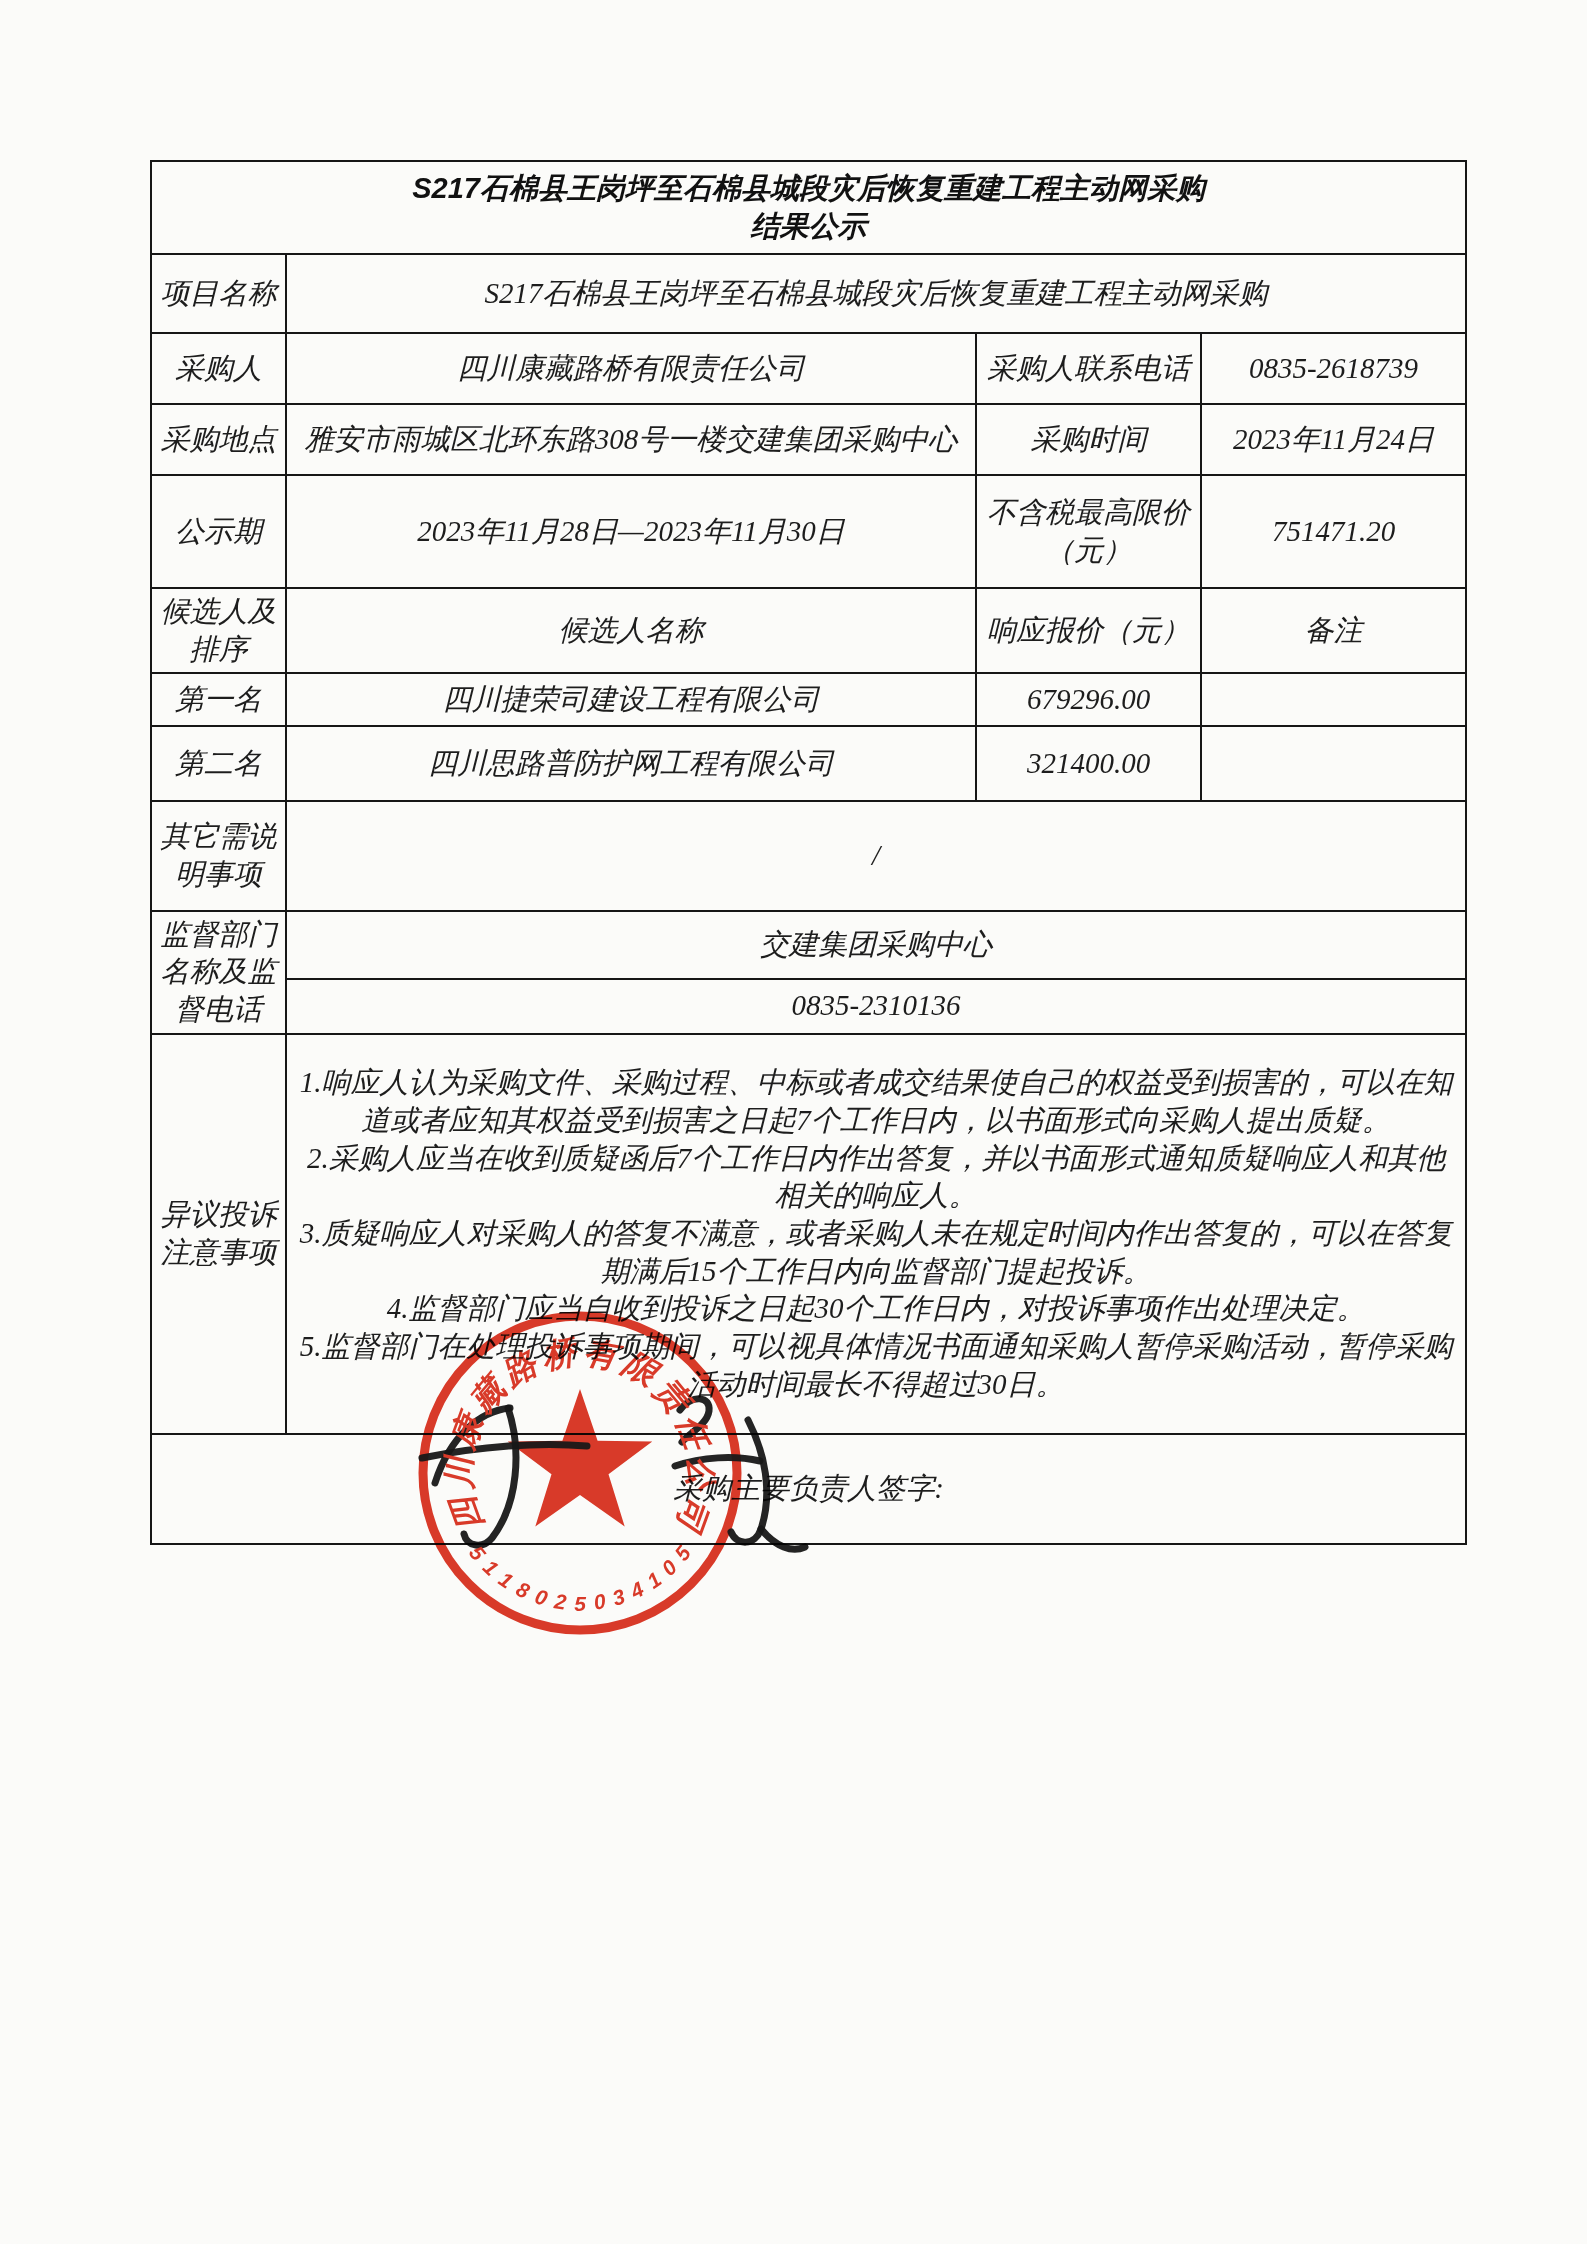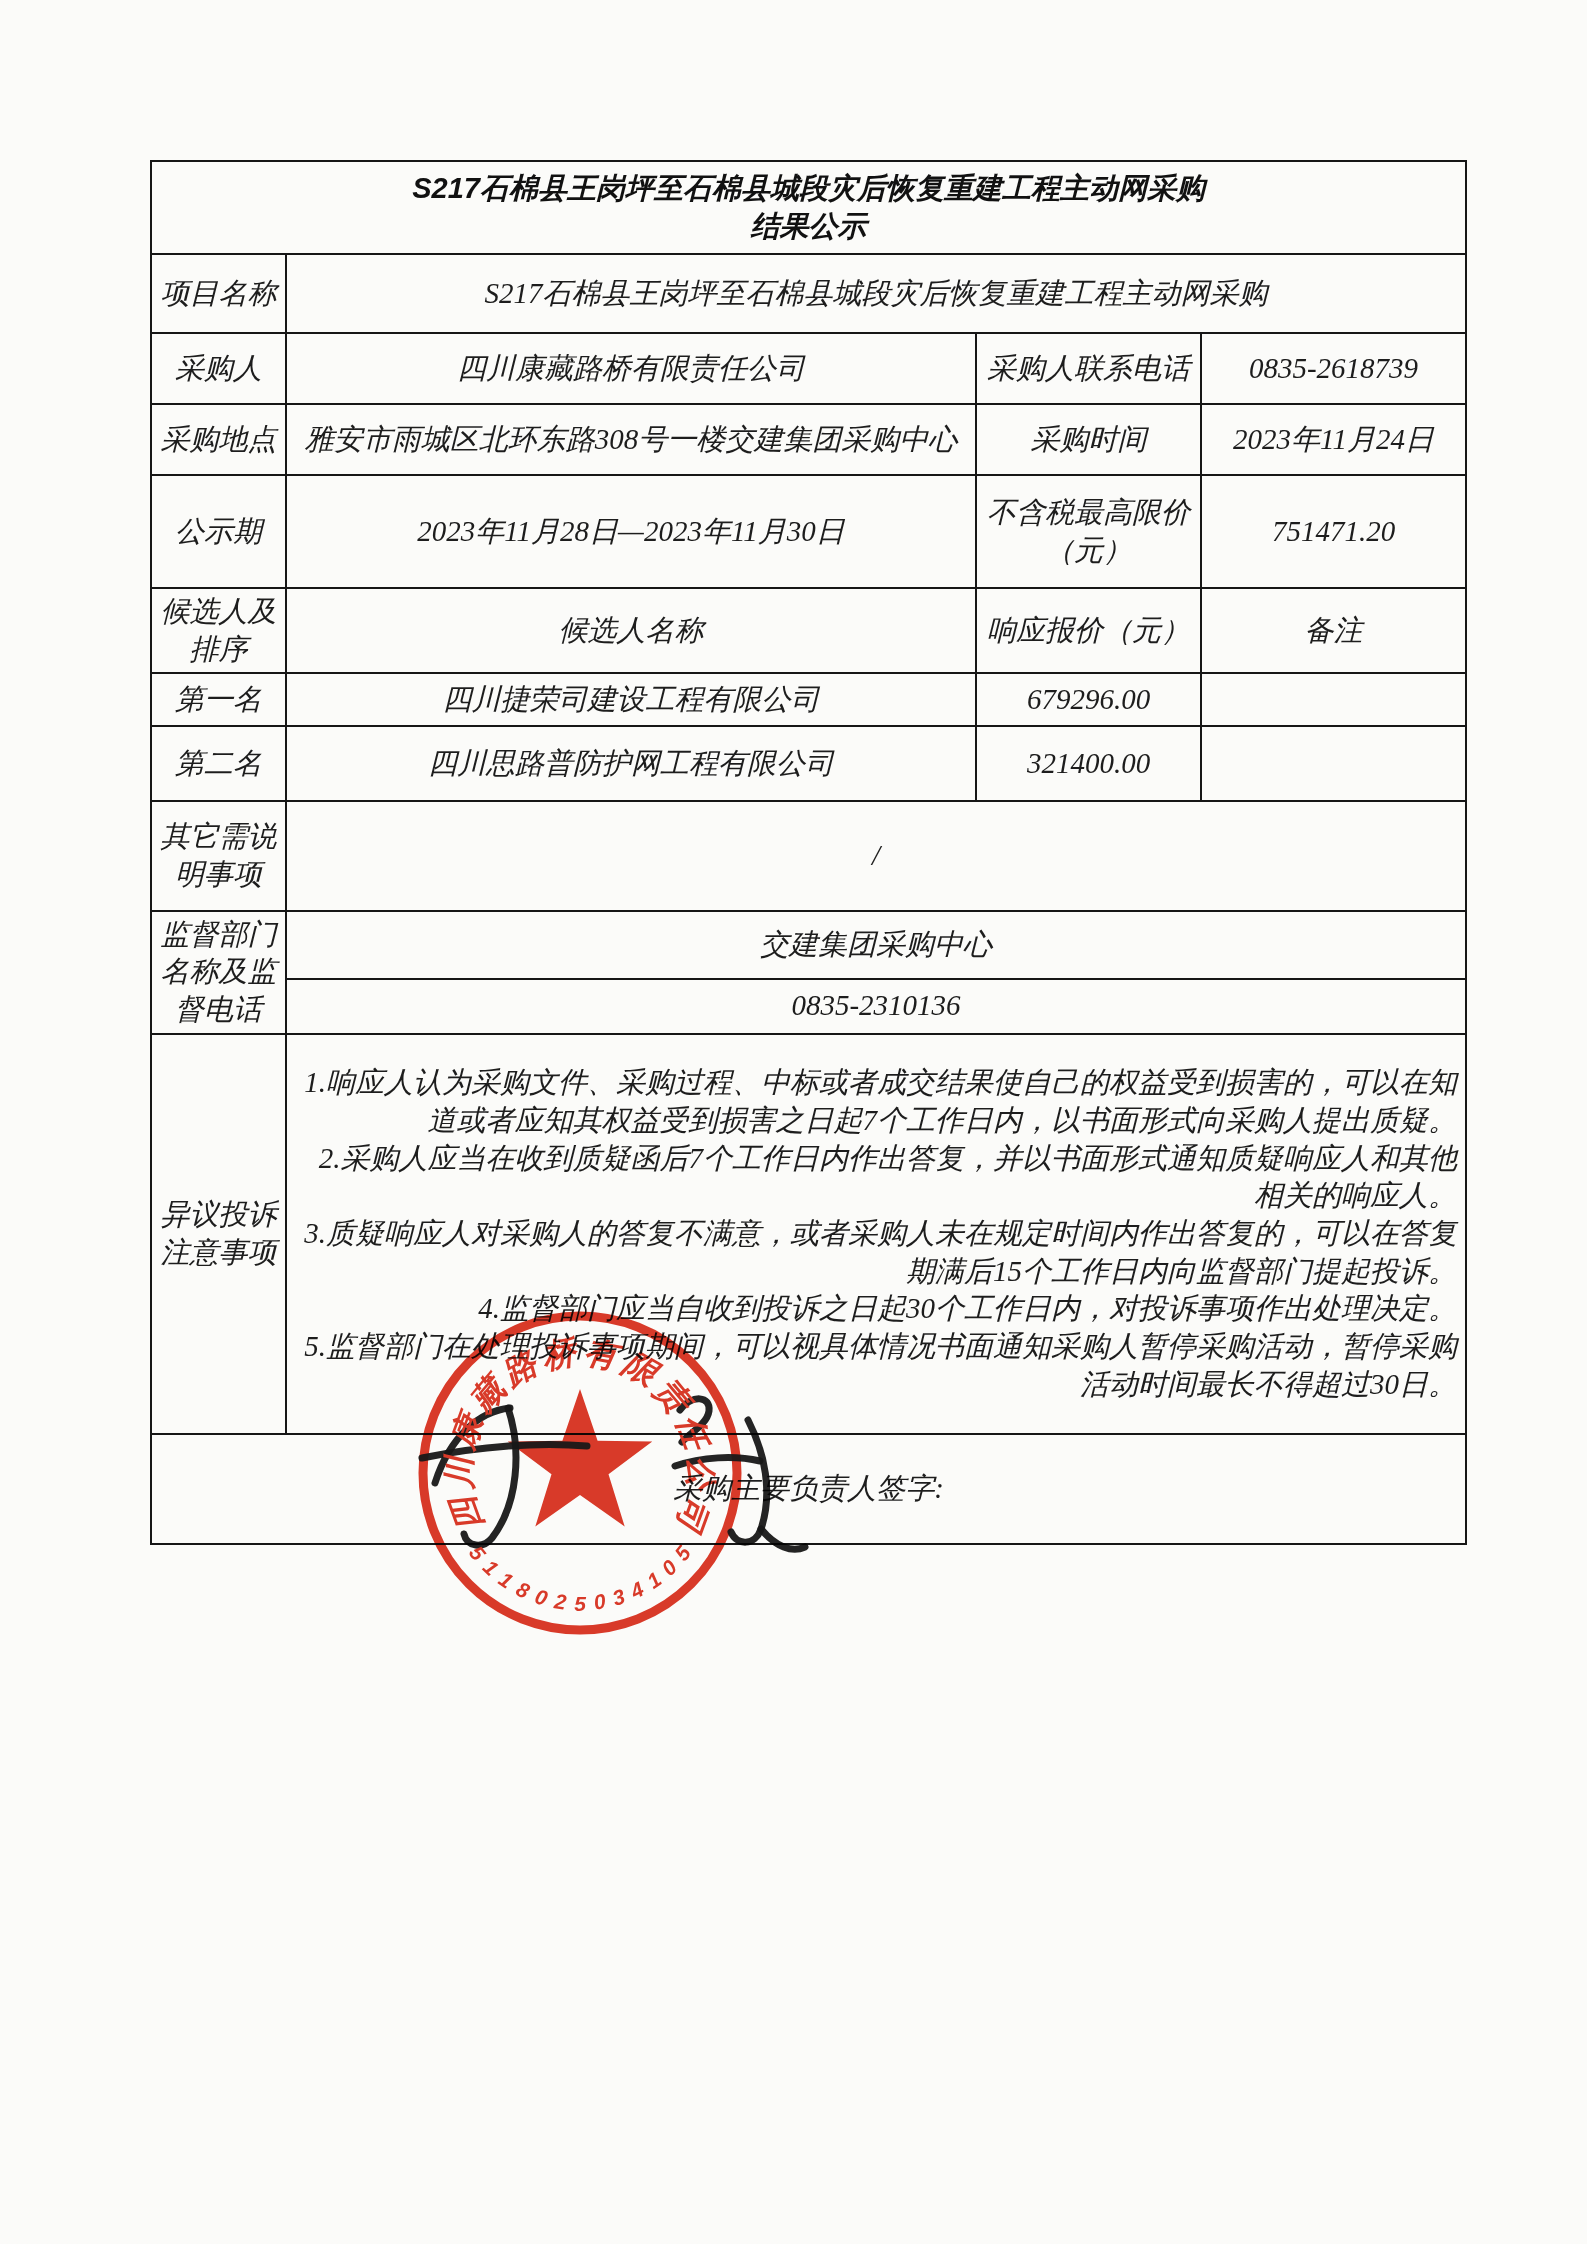--- a/index.html
+++ b/index.html
@@ -28,21 +28,21 @@
     font-family:"Liberation Sans","DejaVu Sans",sans-serif;
     font-weight:bold;font-size:40px;line-height:1.22;
     padding:8px 4px;color:#111;
   }
   td.left{text-align:left;}
   td.objection-cell{
     text-align:left;vertical-align:top;
     padding:20px 14px 8px 14px;
     font-size:29px;line-height:42px;
   }
-  .obj-item{margin:0;text-align:right;}
+  .obj-item{margin:0;}
   td.sign-cell{
     text-align:left;font-size:31px;padding-left:10px;border-radius:7px;
   }
   .seal{
     position:absolute;left:380px;top:1288px;width:520px;height:375px;
     mix-blend-mode:multiply;pointer-events:none;
   }
   .seal-char{
     font-family:"Liberation Sans","DejaVu Sans",sans-serif;
     font-weight:bold;font-size:33px;

